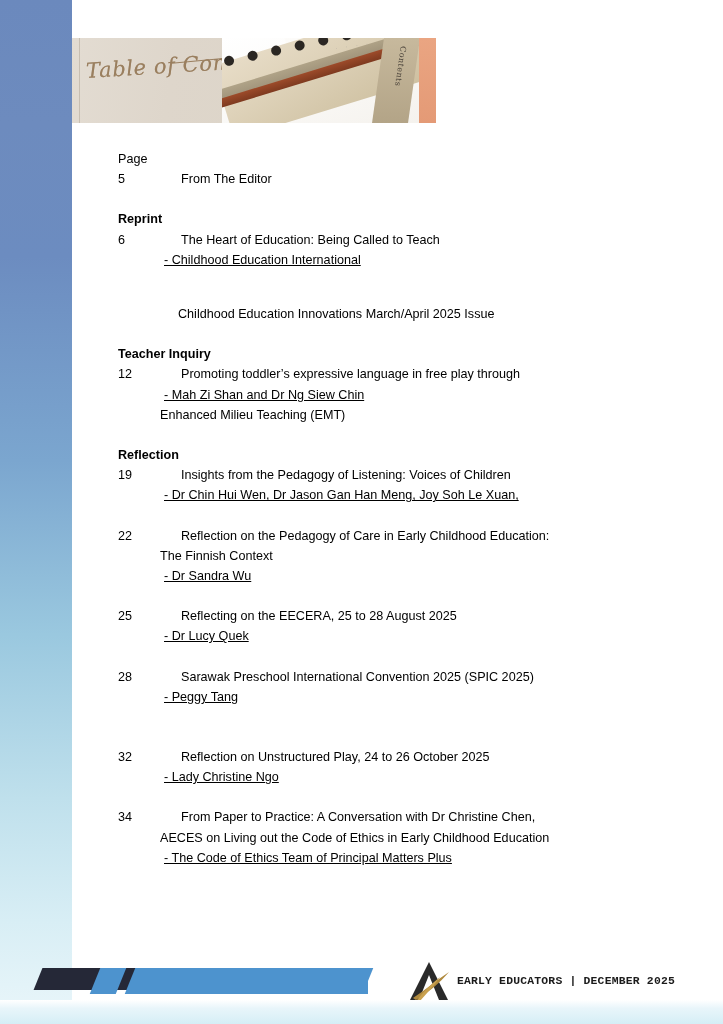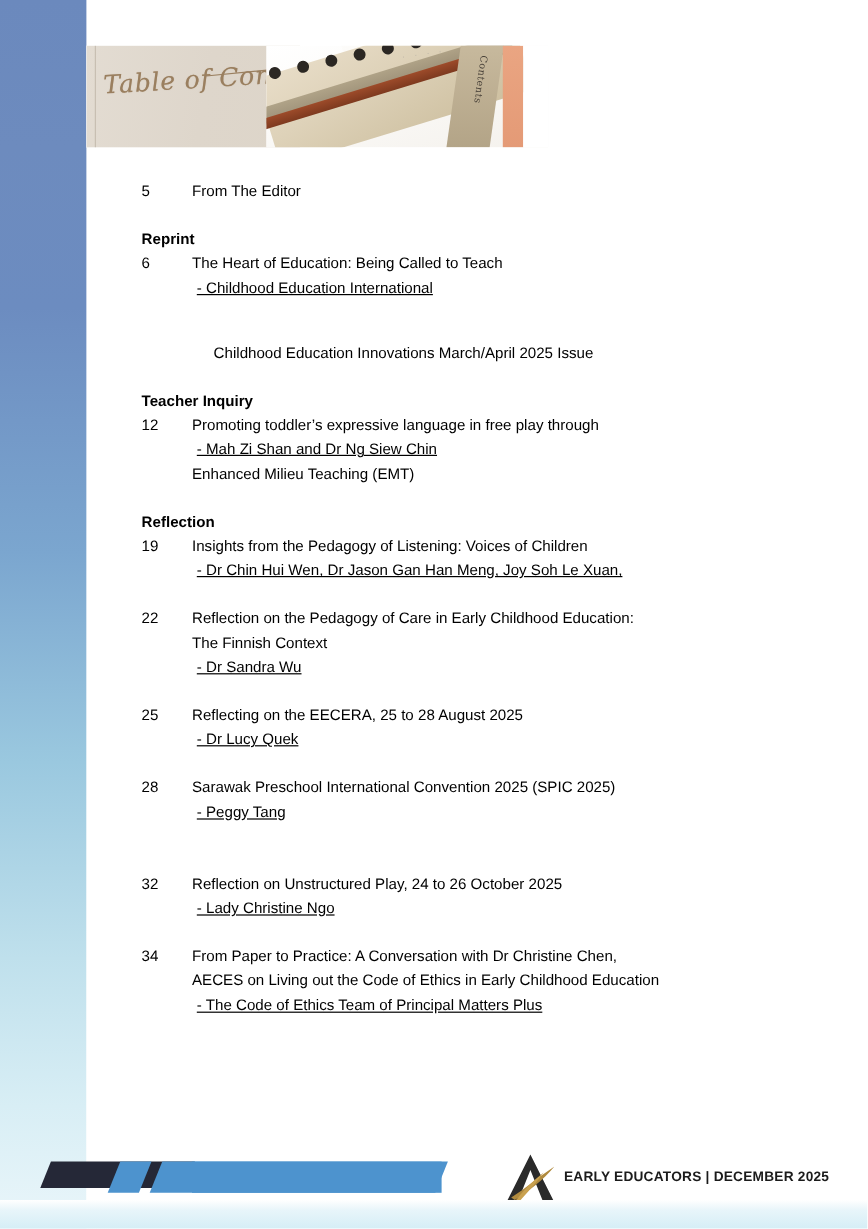--- a/index.html
+++ b/index.html
@@ -218,21 +218,21 @@
   .toc-heading {
     font-weight: bold;
     font-size: 12.6px;
   }
   .entry { position: relative; }
   .row { position: relative; white-space: nowrap; }
   .pg {
     display: inline-block;
     width: 42px;
   }
-  .ttl { display: inline-block; }
+  .ttl { display: inline-block; margin-left: 21px; }
   .sub { padding-left: 42px; }
   .auth { padding-left: 46px; text-decoration: underline; }
   .auth2 { padding-left: 60px; margin-top: 34px; }
   .gap-sm { height: 20px; }
   .gap-md { height: 20px; }
 
   
   .footer-bar-navy {
     position: absolute;
     left: 38px; bottom: 34px;
@@ -256,24 +256,25 @@
   }
   .footer-bar-wide-fill {
     position: absolute;
     left: 160px; bottom: 30px;
     width: 208px; height: 26px;
     background: #4d93ce;
   }
 
   .footer-brand {
     position: absolute;
-    right: 32px; bottom: 22px;
+    right: 48px; bottom: 22px;
     display: flex;
     align-items: center;
     gap: 6px;
+    font-family: Liberation Mono, monospace;
   }
   .brand-mark {
     width: 44px; height: 42px;
     position: relative;
   }
   .brand-text {
     font-size: 11.4px;
     font-weight: bold;
     letter-spacing: 0.2px;
     color: #1b1b1b;
@@ -313,20 +314,23 @@
       <div class="photo-rightblock"></div>
       <div class="photo-dots">· · · ·</div>
       <div class="photo-contents-label">Contents</div>
       <div class="banner-orange"></div>
       <div class="banner-white-edge"></div>
     </div>
   </div>
 
   <div class="toc">
 
+    <div class="row">
+      <span>Page</span>
+    </div>
 
     <div class="row">
       <span class="pg">5</span><span class="ttl">From The Editor</span>
     </div>
 
     <div class="gap-md"></div>
 
     <div class="toc-heading">Reprint</div>
     <div class="entry">
       <div class="row">

